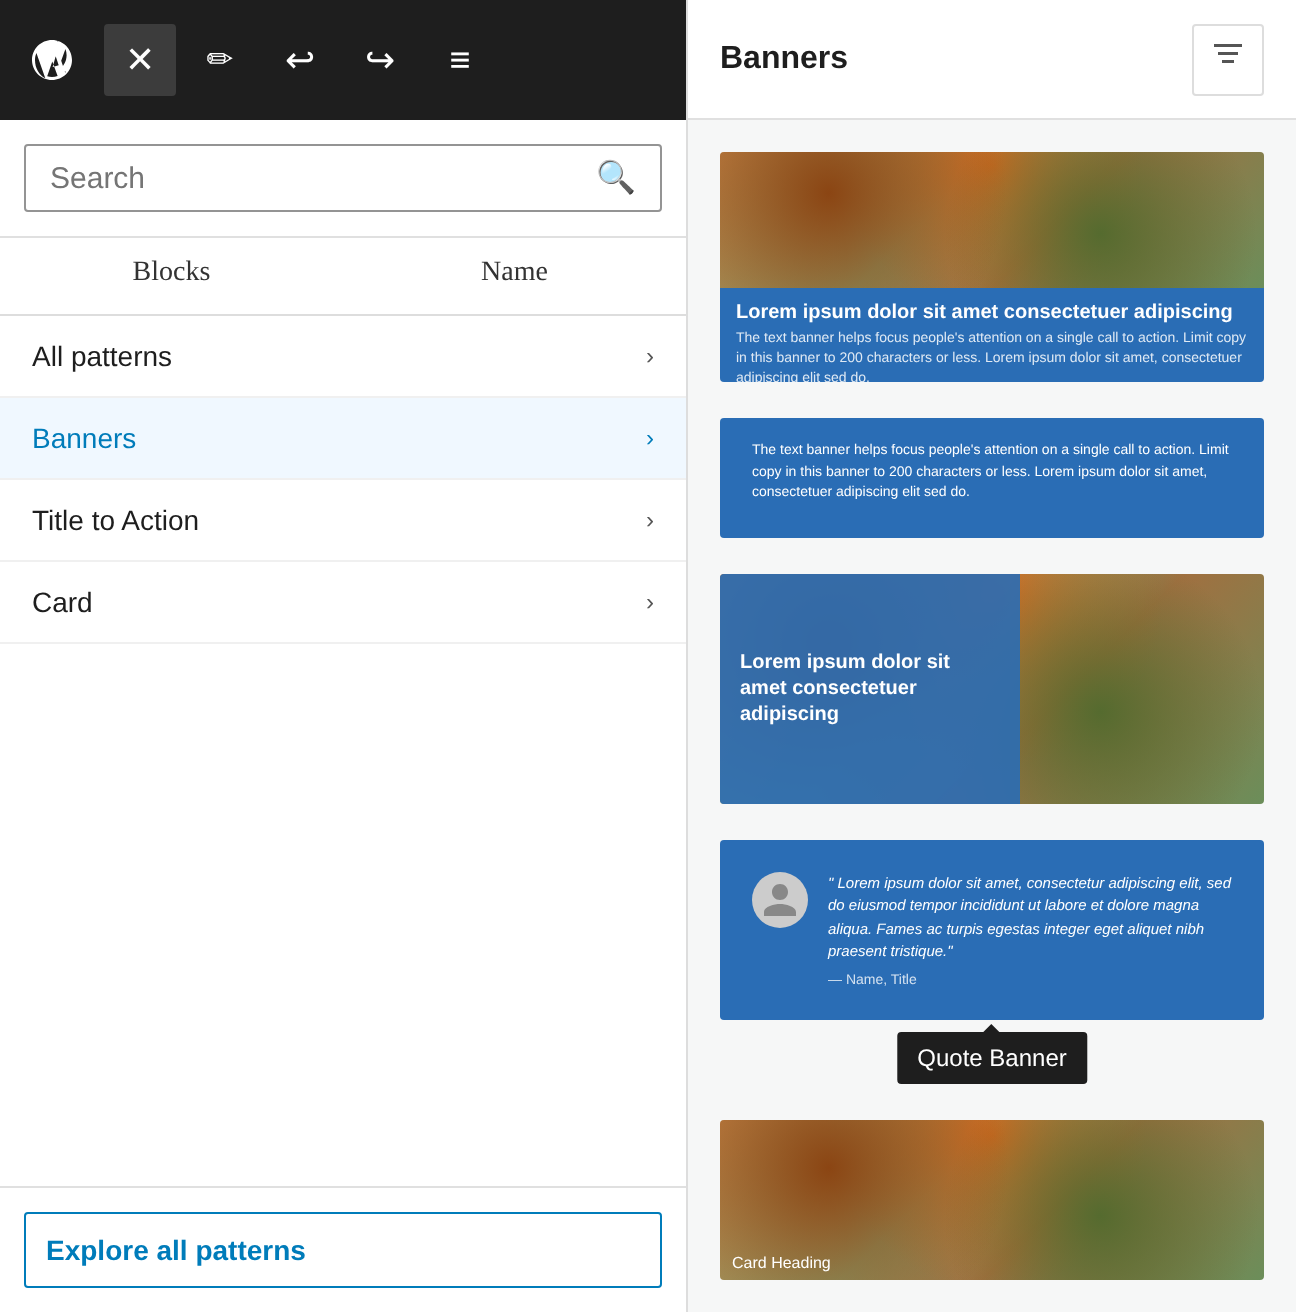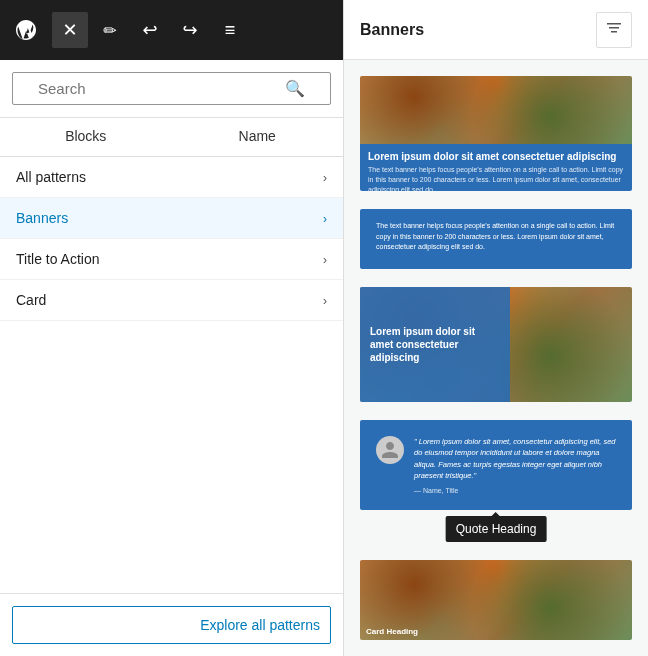--- a/index.html
+++ b/index.html
@@ -7,40 +7,40 @@
 
     
     .toolbar { height: 60px; display: flex; align-items: center; background: #1e1e1e; padding: 0 8px; gap: 4px; }
     .wp-logo { width: 36px; height: 36px; background: #1e1e1e; display: flex; align-items: center; justify-content: center; margin-right: 4px; }
     .wp-logo svg { width: 24px; height: 24px; }
     .toolbar-btn { width: 36px; height: 36px; border: none; background: transparent; cursor: pointer; display: flex; align-items: center; justify-content: center; color: #fff; border-radius: 2px; font-size: 18px; }
     .toolbar-btn.close { background: #3c3c3c; border-radius: 2px; }
 
     
     .search-container { padding: 12px; border-bottom: 1px solid #e0e0e0; }
-    .search-box { display: flex; align-items: center; border: 1px solid #949494; border-radius: 2px; padding: 6px 25px; gap: 8px; background: #fff; }
+    .search-box { display: flex; align-items: center; border: 1px solid #949494; border-radius: 2px; padding: 6px 12px; gap: 8px; background: #fff; }
     .search-box input { border: none; outline: none; flex: 1; font-size: 15px; color: #333; background: transparent; }
     .search-box input::placeholder { color: #757575; }
     .search-icon { color: #757575; font-size: 16px; }
 
     
-    .tabs { display: flex; border-bottom: 1px solid #ddd; }
+    .tabs { display: flex; border-bottom: 1px solid #ddd; font-family: Liberation Serif, serif; }
     .tab { flex: 1; text-align: center; padding: 10px 0; font-size: 14px; cursor: pointer; color: #333; border-bottom: 2px solid transparent; font-weight: 400; }
     .tab.active { color: #007cba; border-bottom: 2px solid #007cba; font-weight: 500; }
 
     
     .pattern-list { flex: 1; overflow-y: auto; }
-    .pattern-item { display: flex; align-items: flex-end; justify-content: space-between; padding: 12px 16px; cursor: pointer; font-size: 14px; color: #1e1e1e; border-bottom: 1px solid #f0f0f0; }
+    .pattern-item { display: flex; align-items: center; justify-content: space-between; padding: 12px 16px; cursor: pointer; font-size: 14px; color: #1e1e1e; border-bottom: 1px solid #f0f0f0; }
     .pattern-item.active { color: #007cba; background: #f0f8ff; }
     .pattern-item .chevron { color: #555; font-size: 12px; }
     .pattern-item.active .chevron { color: #007cba; }
 
     
     .explore-btn-container { padding: 12px; border-top: 1px solid #e0e0e0; }
-    .explore-btn { width: 100%; padding: 10px; border: 1px solid #007cba; background: #fff; color: #007cba; font-size: 14px; font-weight: 400; cursor: pointer; border-radius: 2px; text-align: right; }
+    .explore-btn { width: 100%; padding: 10px; border: 1px solid #007cba; background: #fff; color: #007cba; font-size: 14px; font-weight: 700; cursor: pointer; border-radius: 2px; text-align: left; }
 
     
     .right-panel { flex: 1; background: #f6f7f7; display: flex; flex-direction: column; overflow: hidden; }
     .right-header { display: flex; align-items: center; justify-content: space-between; padding: 14px 16px; background: #fff; border-bottom: 1px solid #e0e0e0; height: 60px; }
     .right-header h2 { font-size: 16px; font-weight: 600; color: #1e1e1e; }
     .filter-btn { width: 36px; height: 36px; border: 1px solid #ddd; background: #fff; cursor: pointer; display: flex; align-items: center; justify-content: center; color: #555; font-size: 16px; border-radius: 2px; }
 
     
     .previews { flex: 1; overflow-y: auto; padding: 16px; display: flex; flex-direction: column; gap: 12px; justify-content: space-between; }
 
@@ -64,21 +64,21 @@
     .avatar-circle { width: 28px; height: 28px; border-radius: 50%; background: #ccc; flex-shrink: 0; display: flex; align-items: center; justify-content: center; overflow: hidden; }
     .avatar-circle svg { width: 20px; height: 20px; }
     .quote-text { color: #fff; font-size: 7.5px; line-height: 1.5; font-style: italic; }
     .quote-author { color: rgba(255,255,255,0.8); font-size: 7px; margin-top: 6px; }
     .tooltip { position: absolute; bottom: -32px; left: 50%; transform: translateX(-50%); background: #1e1e1e; color: #fff; padding: 6px 10px; font-size: 12px; border-radius: 2px; white-space: nowrap; z-index: 10; }
     .tooltip::before { content: ''; position: absolute; top: -4px; left: 50%; transform: translateX(-50%); border-left: 4px solid transparent; border-right: 4px solid transparent; border-bottom: 4px solid #1e1e1e; }
 
     
     .banner-5 { border-radius: 2px; overflow: hidden; cursor: pointer; height: 80px; position: relative; }
     .banner-5-bg { width: 100%; height: 100%; background: linear-gradient(135deg, #8B4513 0%, #D2691E 30%, #556B2F 60%, #8B7355 100%); }
-    .banner-5-label { position: absolute; bottom: 4px; left: 6px; font-size: 8px; color: #fff; font-weight: 700; }
+    .banner-5-label { position: absolute; bottom: 4px; left: 6px; font-size: 8px; color: #fff; font-weight: 400; }
 
     
     .aerial-bg-1 {
       background:
         radial-gradient(circle at 20% 30%, #8B4513 0%, transparent 40%),
         radial-gradient(circle at 70% 60%, #556B2F 0%, transparent 40%),
         radial-gradient(circle at 50% 10%, #D2691E 0%, transparent 50%),
         linear-gradient(135deg, #c4884a 0%, #8B9E6B 40%, #a07040 60%, #6B8E5A 100%);
     }
   </style>
@@ -185,21 +185,21 @@
         <div class="avatar-circle">
           <svg viewBox="0 0 24 24" fill="#888">
             <path d="M12 12c2.7 0 4.8-2.1 4.8-4.8S14.7 2.4 12 2.4 7.2 4.5 7.2 7.2 9.3 12 12 12zm0 2.4c-3.2 0-9.6 1.6-9.6 4.8v2.4h19.2v-2.4c0-3.2-6.4-4.8-9.6-4.8z"></path>
           </svg>
         </div>
         <div style="flex:1;">
           <div class="quote-text">" Lorem ipsum dolor sit amet, consectetur adipiscing elit, sed do eiusmod tempor incididunt ut labore et dolore magna aliqua. Fames ac turpis egestas integer eget aliquet nibh praesent tristique."</div>
           <div class="quote-author">— Name, Title</div>
         </div>
       </div>
-      <div class="tooltip">Quote Heading</div>
+      <div class="tooltip">Quote Banner</div>
     </div>
 
     <div class="banner-5">
       <div class="aerial-bg-1 banner-5-bg"></div>
       <div class="banner-5-label">Card Heading</div>
     </div>
 
   </div>
 </div>
 

